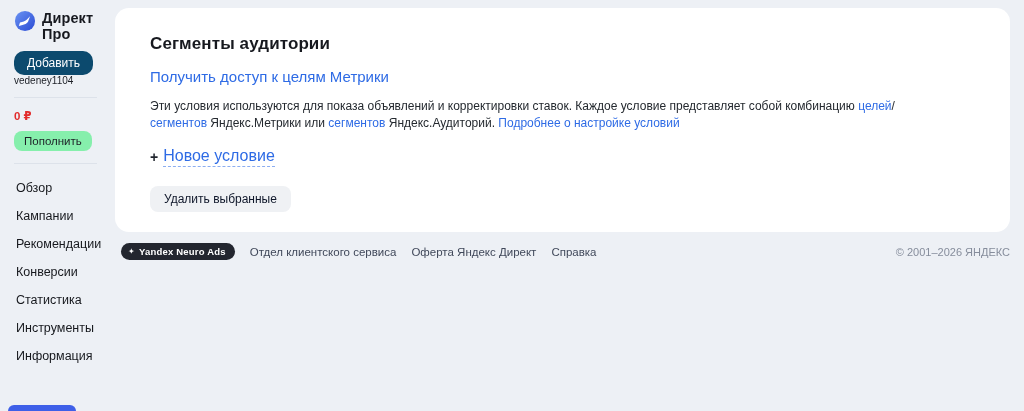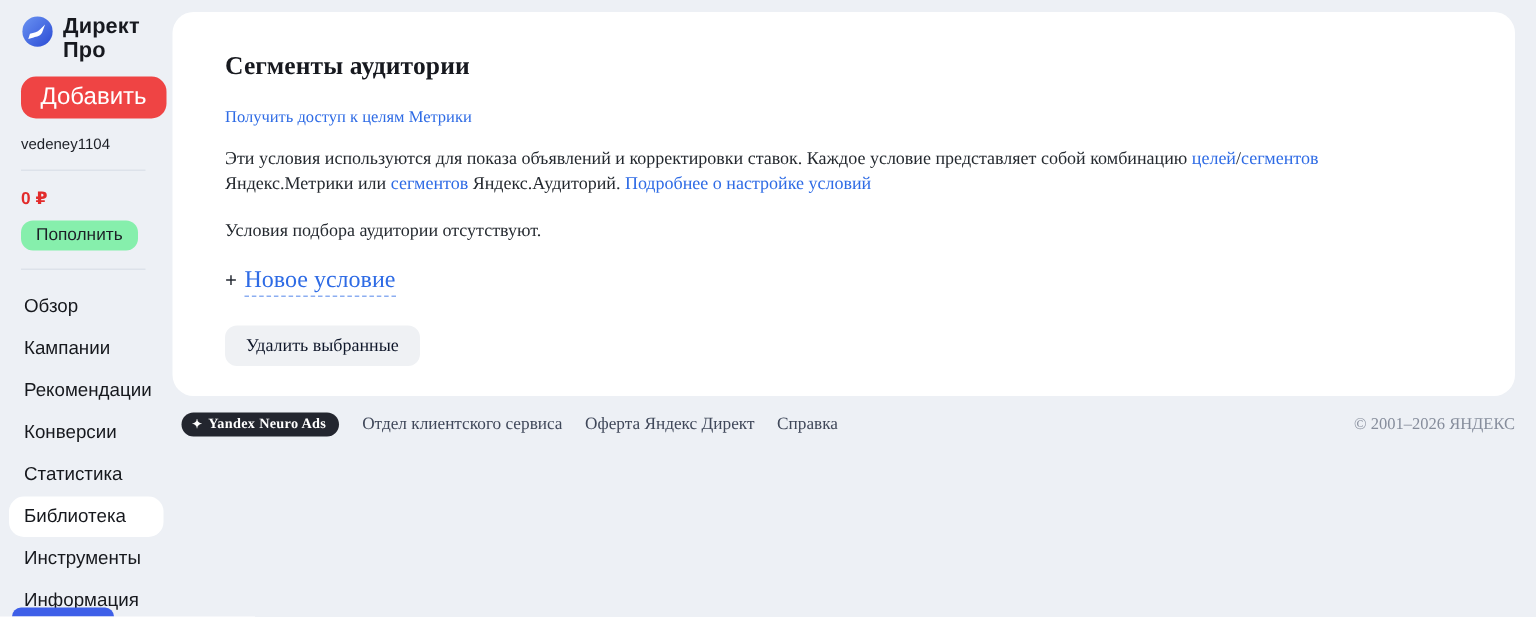--- a/index.html
+++ b/index.html
@@ -11,23 +11,23 @@
     position: relative;
   }
   .app { display: flex; width: 100%; height: 100%; }
 
   
   .sidebar { width: 113px; flex: 0 0 113px; padding: 10px 0 0 14px; position: relative; }
   .logo-row { display: flex; gap: 6px; margin-bottom: 9px; cursor: pointer; }
   .logo-text { font-size: 14.5px; font-weight: 700; color: #17191f; letter-spacing: .1px; }
   .add-btn {
     display: inline-block; border: none; cursor: pointer;
-    background: #ef4444; color: #fff;
-    font-family: inherit; font-size: 16px; font-weight: 500;
-    padding: 5px 13px; border-radius: 10px; margin-bottom: 12px;
+    background: #0c4a6e; color: #fff;
+    font-family: inherit; font-size: 12px; font-weight: 500;
+    padding: 5px 13px; border-radius: 10px; margin-bottom: 0;
   }
   .username { font-size: 10px; color: #1c1f26; margin-bottom: 11px; }
   .divider { height: 1px; background: #dde2ea; margin: 0 16px 11px 0; }
   .balance { font-size: 11.5px; font-weight: 700; color: #e22b2b; margin-bottom: 8px; }
   .topup-btn {
     display: inline-block; border: none; cursor: pointer;
     background: #86efac; color: #1c1f26;
     font-family: inherit; font-size: 11.5px;
     padding: 4px 10px; border-radius: 8px; margin-bottom: 12px;
   }
@@ -37,28 +37,28 @@
     padding: 6px 10px; border-radius: 10px; line-height: 15px;
     margin-bottom: 1px; max-width: 103px;
   }
   .nav-item.active { background: #ffffff; }
 
   
   .partial-bottom { position: absolute; left: 8px; bottom: 0; width: 68px; height: 6px;
     background: #3e5fe8; border-radius: 6px 6px 0 0; cursor: pointer; }
 
   
-  .main-col { flex: 1 1 auto; padding: 8px 14px 0 2px; display: flex; flex-direction: column; font-family: Liberation Serif, serif; }
+  .main-col { flex: 1 1 auto; padding: 8px 14px 0 2px; display: flex; flex-direction: column; }
   .card {
     background: #ffffff; border-radius: 14px;
     padding: 26px 28px 20px 35px; min-height: 192px;
   }
   .page-title { font-size: 17px; font-weight: 700; color: #17191f; margin-bottom: 14px; letter-spacing: .1px; }
   a.link { color: #2e6be5; text-decoration: none; cursor: pointer; }
-  .metrika-link { display: inline-block; font-size: 11px; margin-bottom: 13px; text-align: right; }
+  .metrika-link { display: inline-block; font-size: 15px; margin-bottom: 13px; text-align: right; }
   .description { font-size: 12px; line-height: 17px; color: #24292f; max-width: 772px; margin-bottom: 15px; }
   .empty-message { font-size: 12px; color: #24292f; margin-bottom: 17px; }
   .new-condition { display: inline-flex; align-items: center; gap: 5px; margin-bottom: 19px; cursor: pointer; }
   .plus-glyph { font-size: 14px; font-weight: 700; color: #1f242d; line-height: 12px; }
   .pseudo-link {
     font-size: 16px; color: #2e6be5; text-decoration: none;
     border-bottom: 1px dashed rgba(46,107,229,.55); padding-bottom: 1px;
   }
   .delete-btn {
     border: none; background: #eff1f4; color: #0f172a;
@@ -108,38 +108,36 @@
     <div class="balance">0 ₽</div>
     <button class="topup-btn">Пополнить</button>
     <div class="divider"></div>
 
     <nav class="nav">
       <div class="nav-item">Обзор</div>
       <div class="nav-item">Кампании</div>
       <div class="nav-item">Рекомендации</div>
       <div class="nav-item">Конверсии</div>
       <div class="nav-item">Статистика</div>
-      <div class="nav-item active">Библиотека</div>
       <div class="nav-item">Инструменты</div>
       <div class="nav-item">Информация</div>
 
     </nav>
 
     <div class="partial-bottom"></div>
   </aside>
 
   <div class="main-col">
     <section class="card">
       <h1 class="page-title">Сегменты аудитории</h1>
 
       <a class="link metrika-link">Получить доступ к целям Метрики</a>
 
       <p class="description"><span>Эти условия используются для показа объявлений и корректировки ставок. Каждое условие представляет собой комбинацию </span><a class="link">целей</a><span>/</span><a class="link">сегментов</a><span> Яндекс.Метрики или </span><a class="link">сегментов</a><span> Яндекс.Аудиторий. </span><a class="link">Подробнее о настройке условий</a></p>
 
-      <div class="empty-message">Условия подбора аудитории отсутствуют.</div>
 
       <div class="new-condition">
         <span class="plus-glyph">+</span>
         <span class="pseudo-link">Новое условие</span>
       </div>
 
       <div>
         <button class="delete-btn" disabled="">Удалить выбранные</button>
       </div>
     </section>

